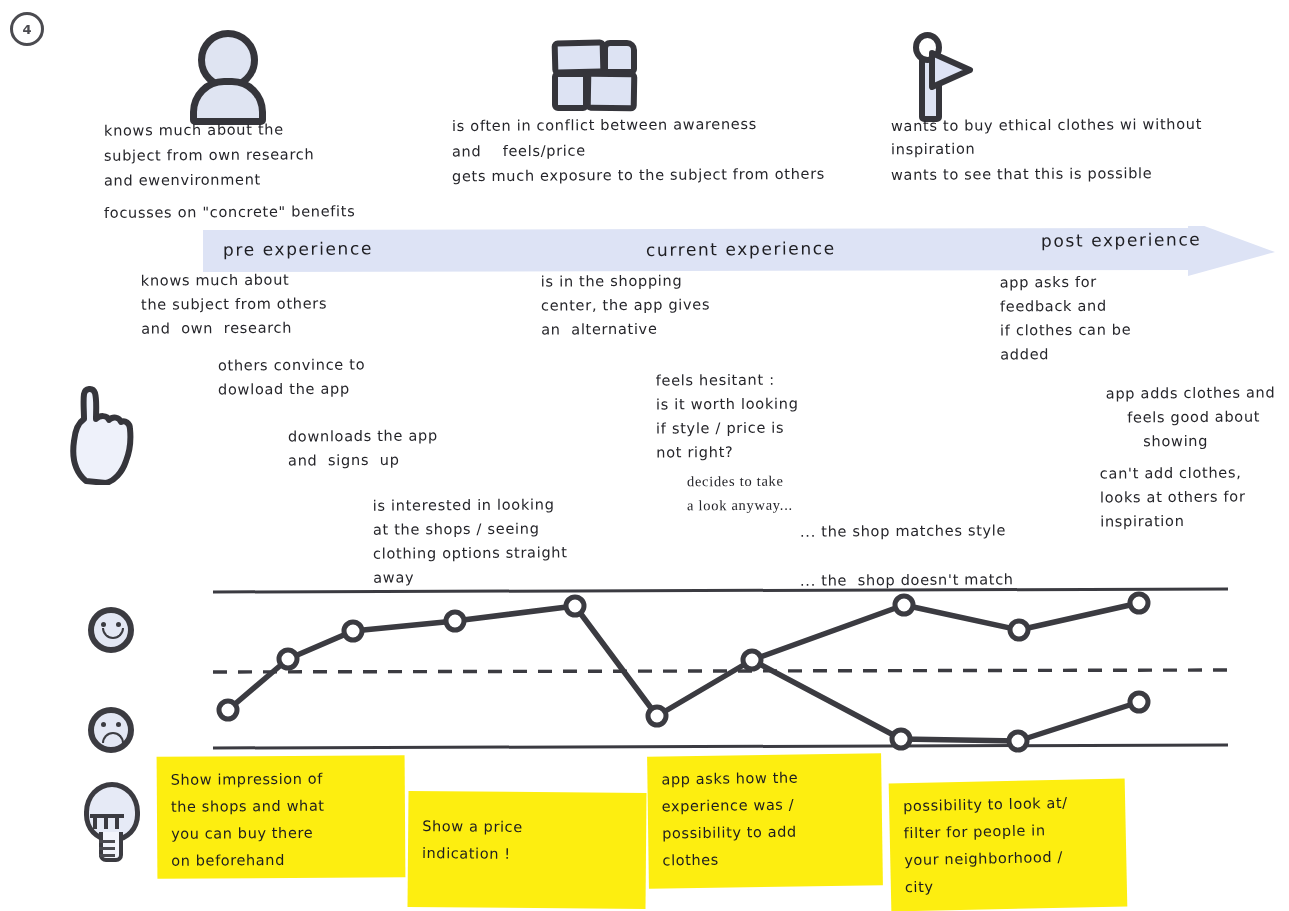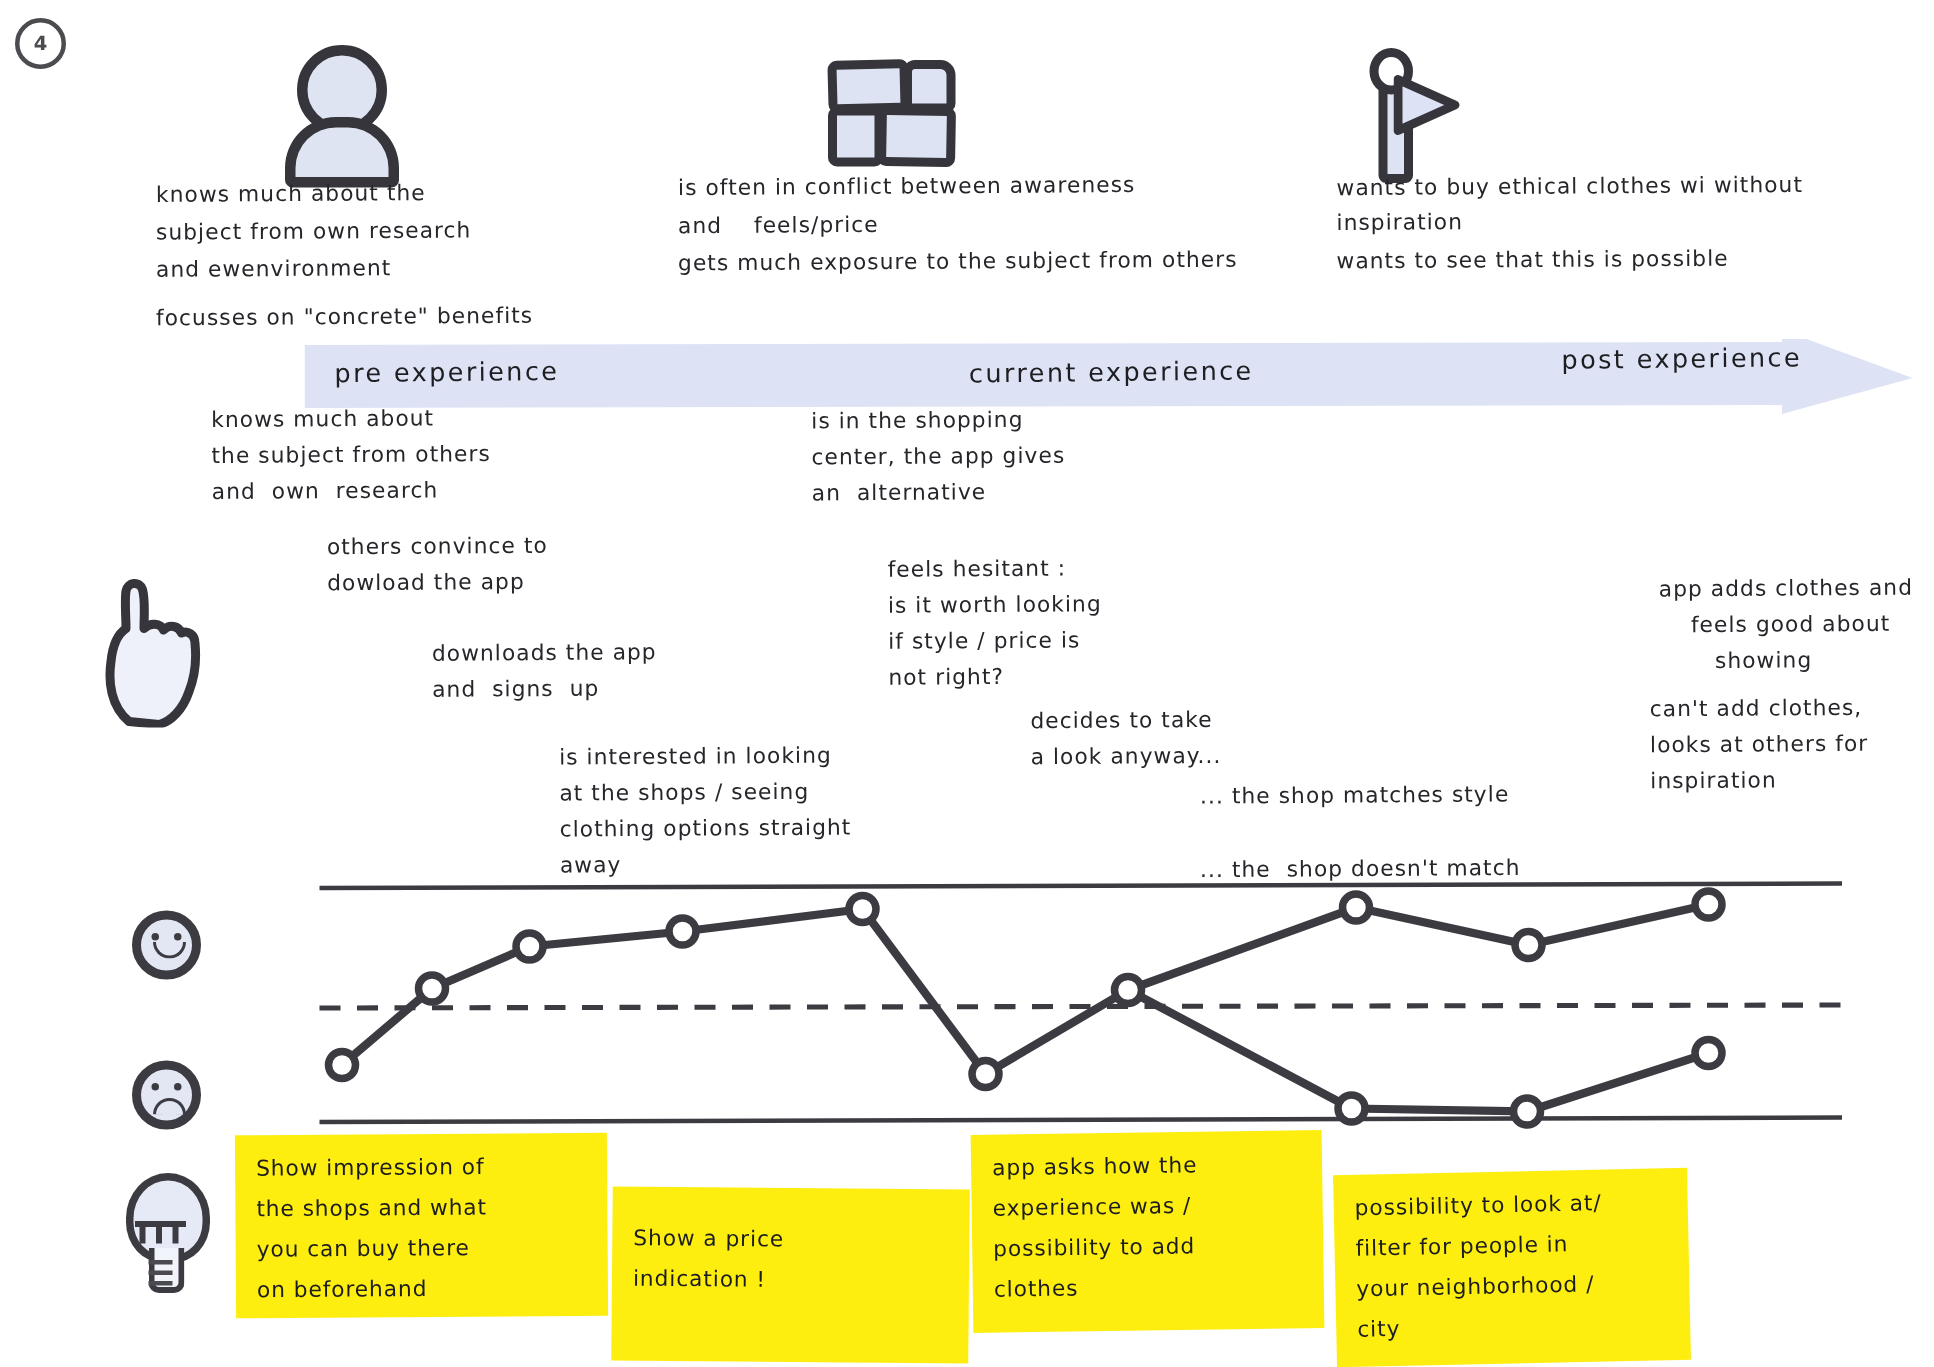--- a/index.html
+++ b/index.html
@@ -289,28 +289,32 @@
 dowload the app</div>
   <div class="hand" style="left:288px; top:424px;">downloads the app
 and  signs  up</div>
   <div class="hand" style="left:373px; top:493px;">is interested in looking
 at the shops / seeing
 clothing options straight
 away</div>
   <div class="hand" style="left:541px; top:269px;">is in the shopping
 center, the app gives
 an  alternative</div>
-  <div class="hand" style="left:592px; top:368px;">feels hesitant :
+  <div class="hand" style="left:656px; top:368px;">feels hesitant :
 is it worth looking
 if style / price is
 not right?</div>
-  <div class="hand" style="left:687px; top:469px;">decides to take
+  <div class="hand" style="left:687px; top:469px;font-family:Liberation Serif, serif;">decides to take
 a look anyway...</div>
   <div class="hand" style="left:800px; top:519px;">... the shop matches style</div>
   <div class="hand" style="left:800px; top:568px;">... the  shop doesn't match</div>
+  <div class="hand" style="left:1000px; top:270px;">app asks for
+feedback and
+if clothes can be
+added</div>
   <div class="hand" style="left:1106px; top:381px;">app adds clothes and
     feels good about
        showing</div>
   <div class="hand" style="left:1100px; top:461px;">can't add clothes,
 looks at others for
 inspiration</div>
 
   <svg class="chart-area" viewBox="0 0 1289 911">
 
     <line x1="213" y1="592" x2="1228" y2="589" stroke="#3b3b41" stroke-width="3"></line>

